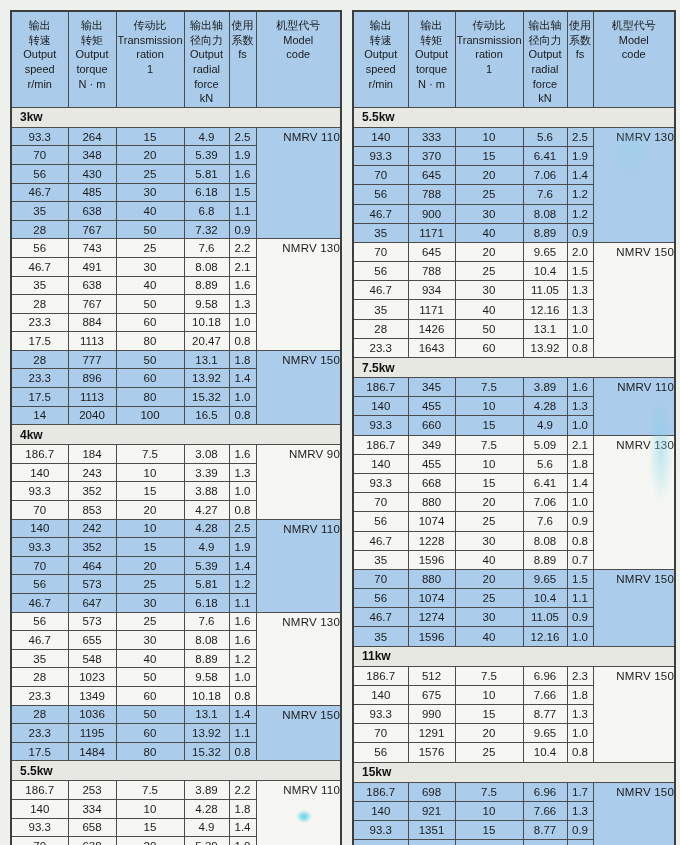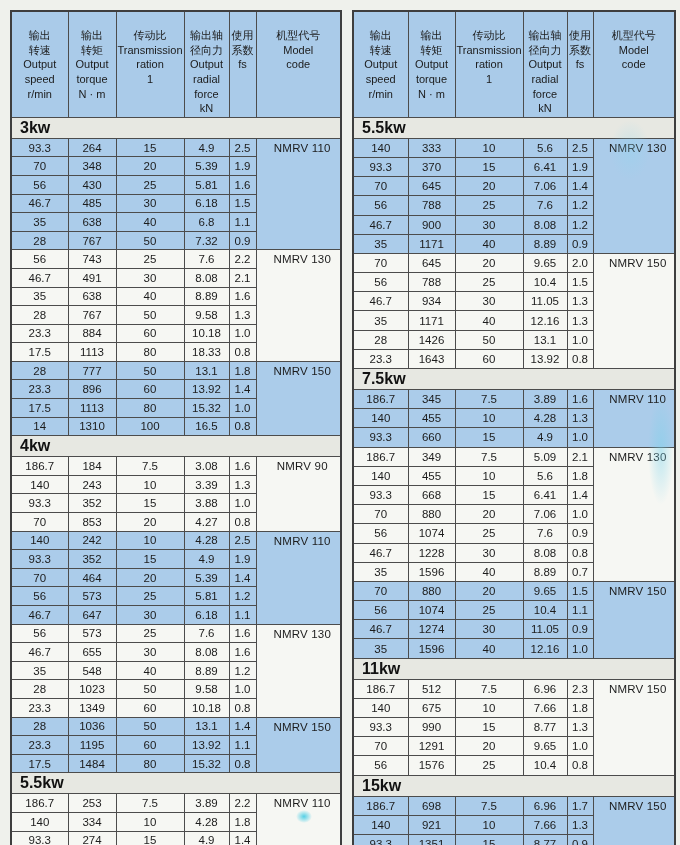--- a/index.html
+++ b/index.html
@@ -14,38 +14,38 @@
   table{
     border-collapse:collapse;table-layout:fixed;
     border:2px solid #3e3e3e;
     background:#f6f7f3;
   }
   th,td{border:1px solid #4c4c4c;overflow:hidden;}
   th{
     background:#aacbe9;
     font-weight:normal;color:#1b1b1b;
     font-size:11px;line-height:1.33;
-    vertical-align:top;padding-top:16px;
+    vertical-align:top;padding-top:6px;
     white-space:pre-line;text-align:center;
     height:86px;
   }
   .section-row td{
     background:#e7e8e2;
-    font-weight:bold;font-size:16px;color:#111;
+    font-weight:bold;font-size:12px;color:#111;
     text-align:left;padding-left:8px;height:17px;
   }
   .data-row td{
     font-size:11.5px;text-align:center;color:#1c1c1c;padding:0;
   }
   .t-left .data-row td{height:17.6px;}
   .t-right .data-row td{height:18.2px;}
   .data-row.blue td{background:#abccea;}
   .data-row.white td{background:#f6f7f3;}
   td.model{
-    text-align:center;padding-left:8px;
+    text-align:right;padding-left:8px;
     vertical-align:top;padding-top:3px;
     font-size:11.5px;letter-spacing:.2px;
   }
   
   .artifact{position:absolute;pointer-events:none;}
   .artifact.dot{
     left:296px;top:810px;width:16px;height:13px;border-radius:50%;
     background:radial-gradient(closest-side,#55d0e6,rgba(85,208,230,0));
   }
   .artifact.smudge-a{
@@ -181,21 +181,21 @@
             <td>23.3</td>
             <td>884</td>
             <td>60</td>
             <td>10.18</td>
             <td>1.0</td>
           </tr>
           <tr class="data-row white">
             <td>17.5</td>
             <td>1113</td>
             <td>80</td>
-            <td>18.33</td>
+            <td>20.47</td>
             <td>0.8</td>
           </tr>
           <tr class="data-row blue">
             <td>28</td>
             <td>777</td>
             <td>50</td>
             <td>13.1</td>
             <td>1.8</td>
             <td rowspan="4" class="model">NMRV 150</td>
           </tr>
@@ -208,21 +208,21 @@
           </tr>
           <tr class="data-row blue">
             <td>17.5</td>
             <td>1113</td>
             <td>80</td>
             <td>15.32</td>
             <td>1.0</td>
           </tr>
           <tr class="data-row blue">
             <td>14</td>
-            <td>1310</td>
+            <td>2040</td>
             <td>100</td>
             <td>16.5</td>
             <td>0.8</td>
           </tr>
           <tr class="section-row">
             <td colspan="6">4kw</td>
           </tr>
           <tr class="data-row white">
             <td>186.7</td>
             <td>184</td>
@@ -359,21 +359,21 @@
           </tr>
           <tr class="data-row white">
             <td>140</td>
             <td>334</td>
             <td>10</td>
             <td>4.28</td>
             <td>1.8</td>
           </tr>
           <tr class="data-row white">
             <td>93.3</td>
-            <td>274</td>
+            <td>658</td>
             <td>15</td>
             <td>4.9</td>
             <td>1.4</td>
           </tr>
           <tr class="data-row white">
             <td>70</td>
             <td>638</td>
             <td>20</td>
             <td>5.39</td>
             <td>1.0</td>

